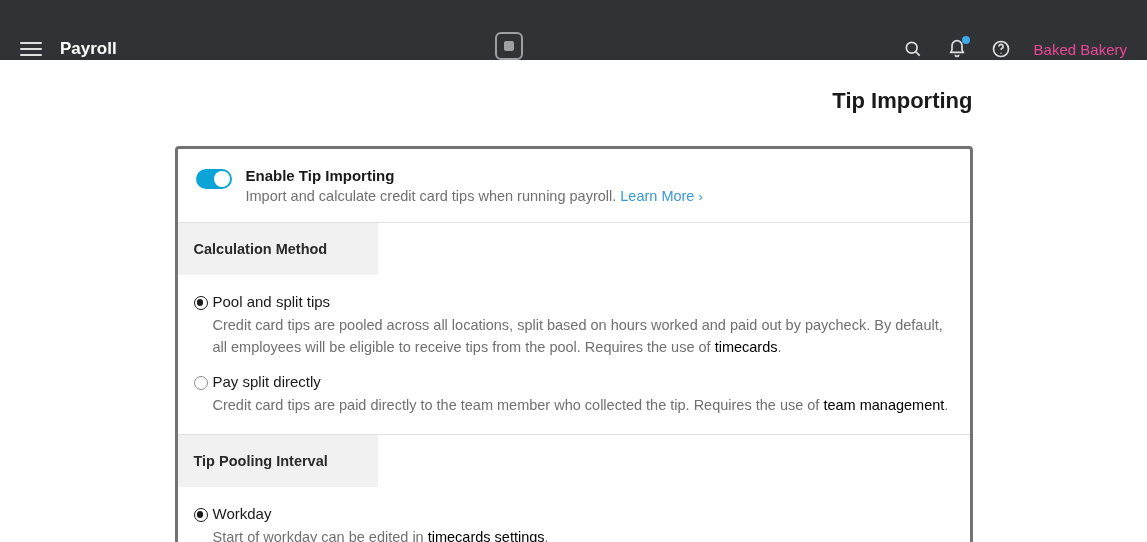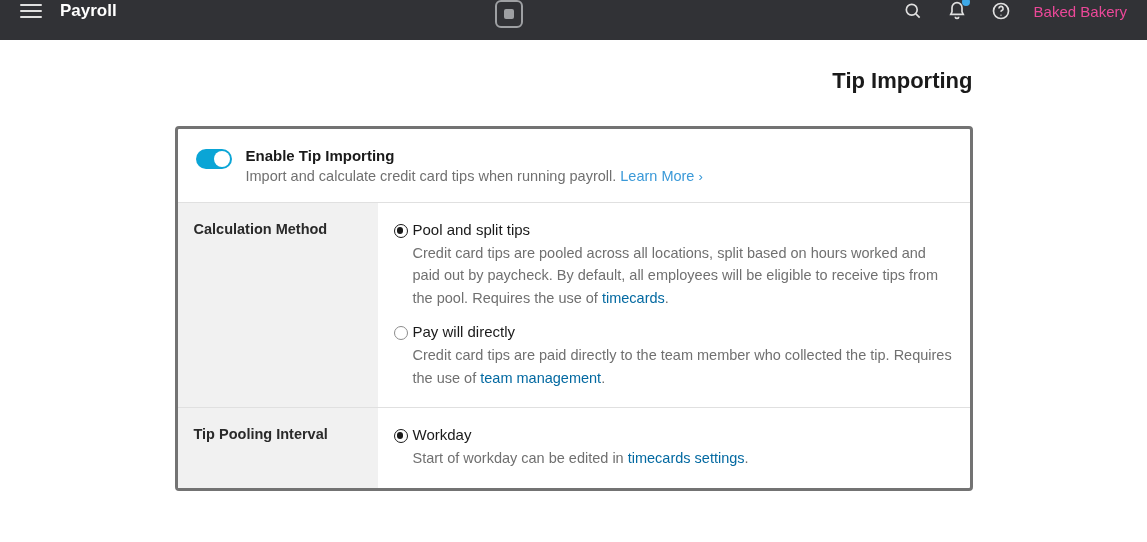--- a/index.html
+++ b/index.html
@@ -5,24 +5,24 @@
     * { margin: 0; padding: 0; box-sizing: border-box; }
     body {
       font-family: -apple-system, BlinkMacSystemFont, "Segoe UI", Helvetica, Arial, sans-serif;
       background: #fff;
       color: #1a1a1a;
       width: 1147px;
       height: 542px;
       overflow: hidden;
     }
     .topbar {
-      height: 40px;
+      height: 60px;
       background: #313236;
       display: flex;
-      align-items: flex-start;
+      align-items: flex-end;
       padding: 0 20px;
       color: #fff;
     }
     .topbar-left { display: flex; align-items: center; gap: 18px; }
     .hamburger { display:flex; flex-direction:column; justify-content:center; gap:4px; width:22px; height:22px; cursor:pointer; }
     .hamburger span { display:block; height:2px; background:#e0e0e0; width:100%; border-radius:1px; }
     .app-title { font-size: 17px; font-weight: 600; color:#fff; }
     .topbar-center { flex:1; display:flex; justify-content:center; }
     .sq-logo { width:28px; height:28px; border:2px solid #9ea0a3; border-radius:6px; display:flex; align-items:center; justify-content:center; }
     .sq-logo-inner { width:10px; height:10px; background:#9ea0a3; border-radius:2px; }
@@ -34,32 +34,32 @@
     .wrap { width: 798px; }
     .page-title { font-size:22px; font-weight:700; margin-bottom:18px;text-align:right; }
     .card { border:3px solid #737373; border-radius:4px;margin-top:32px; }
     .card-header { padding:18px 18px; border-bottom:1px solid #e0e0e0; display:flex; align-items:flex-start; gap:14px; }
     .toggle { position:relative; width:36px; height:20px; background:#0aa5d6; border-radius:20px; flex-shrink:0; margin-top:2px; cursor:pointer; }
     .toggle-knob { position:absolute; right:2px; top:2px; width:16px; height:16px; background:#fff; border-radius:50%; }
     .toggle-text .t-title { font-size:15px; font-weight:600; }
     .toggle-text .t-desc { font-size:14.5px; color:#707070; margin-top:4px; }
     .learn-link { color:#3a99d8; text-decoration:none; cursor:pointer;text-align:right; }
     .chev { font-size:13px; }
-    .section { display:flex; border-bottom:1px solid #e0e0e0; }
+    .section { display:flex; border-bottom:1px solid #e0e0e0;flex-direction:column; }
     .section:last-child { border-bottom:none; }
     .sec-label { width:200px; background:#f1f1f1; padding:18px 16px; font-size:14.5px; font-weight:600; color:#2a2a2a; }
     .sec-body { flex:1; padding:18px 16px; }
     .opt { display:flex; gap:5px; margin-bottom:14px; }
     .opt:last-child { margin-bottom:0; }
     .radio { width:14px; height:14px; border:1.5px solid #8c8c8c; border-radius:50%; flex-shrink:0; margin-top:3px; cursor:pointer; position:relative; }
     .radio.sel { border-color:#1a1a1a; }
     .radio.sel::after { content:""; position:absolute; top:2px; left:2px; width:6.5px; height:6.5px; background:#1a1a1a; border-radius:50%; }
     .opt-text .o-title { font-size:15px; color:#1a1a1a; }
     .opt-text .o-desc { font-size:14.5px; color:#707070; margin-top:4px; line-height:1.55; }
-    .ilink { color:#0369a1; cursor:pointer; }
+    .ilink { color:#000000; cursor:pointer; }
   </style>
 </head>
 <body>
 
 <div class="topbar">
   <div class="topbar-left">
     <div class="hamburger">
       <span></span>
         <span></span>
         <span></span>
@@ -121,21 +121,21 @@
             <div class="opt-text">
               <div class="o-title">Pool and split tips</div>
               <div class="o-desc">
                 <span>Credit card tips are pooled across all locations, split based on hours worked and paid out by paycheck. By default, all employees will be eligible to receive tips from the pool. Requires the use of </span><span class="ilink">timecards</span><span>.</span>
               </div>
             </div>
           </div>
           <div class="opt">
             <div class="radio"></div>
             <div class="opt-text">
-              <div class="o-title">Pay will directly</div>
+              <div class="o-title">Pay split directly</div>
               <div class="o-desc">
                 <span>Credit card tips are paid directly to the team member who collected the tip. Requires the use of </span><span class="ilink">team management</span><span>.</span>
               </div>
             </div>
           </div>
         </div>
       </div>
 
       <div class="section">
         <div class="sec-label">Tip Pooling Interval</div>

